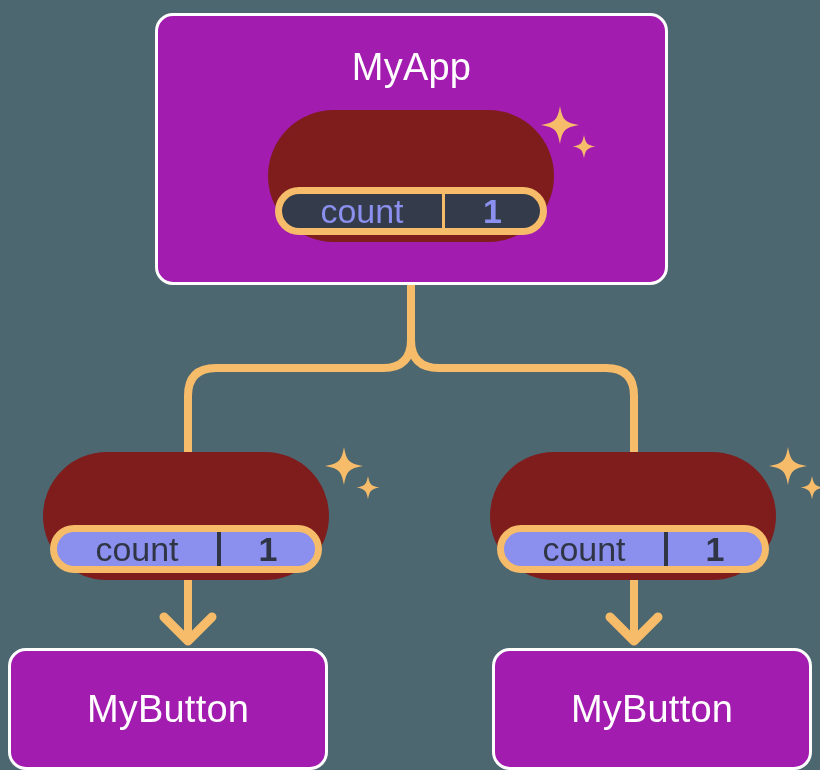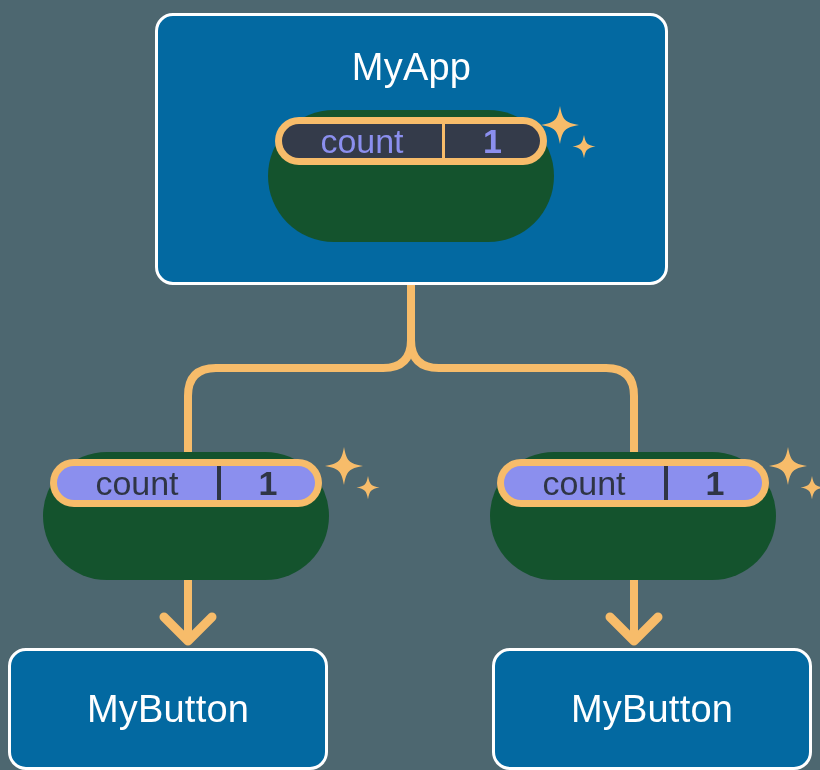--- a/index.html
+++ b/index.html
@@ -24,21 +24,21 @@
     top: 0;
     width: 820px;
     height: 770px;
     pointer-events: none;
   }
 
   
   .comp-card {
     position: absolute;
     box-sizing: border-box;
-    background: #0369a1;
+    background: #a21caf;
     border: 3px solid #ffffff;
     border-radius: 18px;
     display: flex;
     flex-direction: column;
     align-items: center;
   }
   .comp-title {
     color: #ffffff;
     font-size: 38px;
     font-weight: 400;
@@ -68,23 +68,23 @@
     height: 122px;
     justify-content: center;
   }
 
   
   .pill {
     position: absolute;
     box-sizing: border-box;
     border-radius: 999px;
     display: flex;
-    align-items: flex-start;
+    align-items: flex-end;
     
-    background: #14532d;
+    background: #7f1d1d;
     padding: 7px;
   }
   .pill-inner {
     flex: 1 1 auto;
     display: flex;
     align-items: stretch;
     border-radius: 999px;
     background: #f7bc6a;
     padding: 7px;
   }

